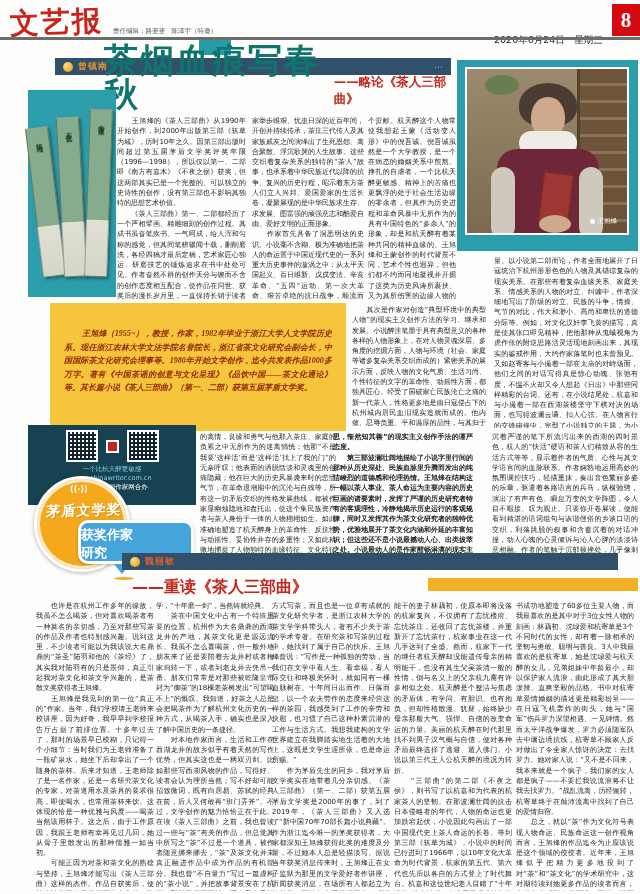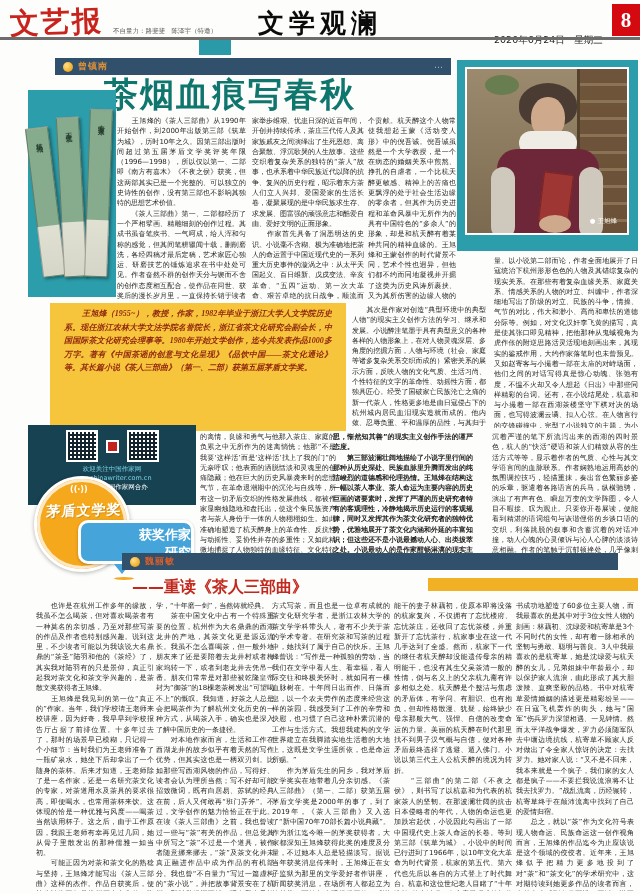--- a/index.html
+++ b/index.html
@@ -38,21 +38,21 @@
   .col { font-size:7px; line-height:10.3px; text-align:justify; color:#262626;
          overflow:hidden; white-space:pre-line; }
   
   .bookpanel { background:#2b9dab; display:flex; align-items:flex-end;
                justify-content:center; gap:3px; padding:14px 6px 20px 6px; }
   .spine { width:24px; border:1px solid rgba(0,0,0,.28);
            background:linear-gradient(180deg,#87ac8d 0%,#87ac8d 66%,#e0e1d3 66%,#d5d6c8 100%);
            display:flex; justify-content:center; box-shadow:2px 2px 3px rgba(0,0,0,.35); }
   .spine span { writing-mode:vertical-rl; font-family:"Liberation Serif",serif;
                 font-size:7px; color:#22382a; padding-top:9px; letter-spacing:1px; }
-  .biobox { background:#f6c53c; padding:4px 14px; }
+  .biobox { background:#f6c53c; padding:24px 14px; }
   .biobox p { font-family:"Liberation Serif",serif; font-style:italic; font-weight:bold;
               font-size:8px; line-height:13.5px; color:#93290f; text-align:justify;
               text-indent:18px; }
   .qrblock { background:#174252; padding:5px 8px 4px 8px; text-align:center; }
   .qrrow { display:flex; justify-content:center; align-items:center; gap:8px; }
   .qr { width:32px; height:32px; background:#fff; border:2px solid #fff; position:relative;
         background-image:repeating-linear-gradient(0deg,#13242c 0 2px,transparent 2px 4px),
                          repeating-linear-gradient(90deg,#13242c 0 2px,#fff 2px 4px); }
   .redchip { width:13px; height:13px; background:#c42320; border:2px solid #fff; }
   .qrblock .l1 { color:#79d2e3; font-size:6.5px; margin-top:3px; }
@@ -63,21 +63,21 @@
   .badge .circle { position:absolute; left:4px; top:0; width:96px; height:96px;
                    border-radius:50%; background:#f5a81c; border:3px solid #fff;
                    box-shadow:0 1px 4px rgba(0,0,0,.3), inset 0 0 0 3px rgba(255,255,255,.75); }
   .badge .wifi { position:absolute; left:40px; top:9px; color:#fff; font-size:8px;
                  font-weight:bold; }
   .badge .line1 { position:absolute; left:12px; top:26px; width:84px; text-align:center;
                   color:#fff; font-size:14px; font-weight:900; letter-spacing:1px;
                   transform:skewX(-6deg) rotate(-2deg); text-shadow:1px 1px 0 rgba(0,0,0,.15); }
   .badge .bubble { position:absolute; left:48px; top:44px; width:116px; height:44px;
                    background:#45a4da; border:3px solid #fff; border-radius:10px;
-                   color:#fff; font-weight:900; text-align:right; font-size:13px;
+                   color:#fff; font-weight:900; text-align:left; font-size:13px;
                    line-height:1.35; padding-top:3px;
                    box-shadow:0 1px 3px rgba(0,0,0,.25); }
   .badge .tail { position:absolute; left:84px; top:88px; width:0; height:0;
                  border-left:8px solid transparent; border-right:8px solid transparent;
                  border-top:10px solid #45a4da; }
   .badge .oval { position:absolute; left:82px; top:99px; width:24px; height:7px;
                  border-radius:50%; background:#f5a81c; border:2px solid #fff; }
   
   .photopanel { background:#2b9dab; }
   .photo { position:absolute; left:8px; top:7px; width:164px; height:168px;
@@ -106,35 +106,35 @@
            border-radius:50%; background:#cfa98c; }
   .photocap { position:absolute; right:10px; top:148px; color:#fff; font-size:6.5px; }
   .sep2 { background:#31506b; }
 </style>
 </head>
 <body>
 
 <div id="page">
 
   <div class="abs logo">文艺报</div>
-  <div class="abs editors">不自量力：路斐斐　陈泽宇（特邀）</div>
-  <div class="abs masthead">文学观澜</div>
+  <div class="abs editors">责任编辑：路斐斐　陈泽宇（特邀）</div>
   <div class="abs date">2020年6月24日　星期三</div>
   <div class="abs pagebox">8</div>
   <div class="abs rule"></div>
   <div class="abs tealtab"></div>
 
   <div class="abs artbar" style="left:55px; top:58px; width:396px; height:17px;">
     <span class="dot"></span>
     <span class="who" style="color:#db8f3a;">曾镇南</span>
     <span class="more">⋯</span>
   </div>
 
   <div class="abs titlerow" style="left:104px; top:73px; width:352px; height:38px;">
     <span class="bigtitle" style="font-size:34px;">茶烟血痕写春秋</span>
+    <span class="subtitle" style="font-size:12.5px;">——略论《茶人三部曲》</span>
   </div>
 
   <div class="abs bookpanel" style="left:28px; top:90px; width:88px; height:207px;">
     <div class="spine" style="height:150px; transform:rotate(-7deg);">
       <span>筑草为城</span>
       </div>
     <div class="spine" style="height:160px; transform:rotate(-3deg);">
       <span>不夜之侯</span>
       </div>
     <div class="spine" style="height:168px; transform:rotate(2deg);">
@@ -174,21 +174,21 @@
   <div class="abs biobox" style="left:50px; top:303px; width:296px; height:128px;">
     <p>王旭烽（1955~），教授，作家，1982年毕业于浙江大学人文学院历史系。现任浙江农林大学文法学院名誉院长，浙江省茶文化研究会副会长，中国国际茶文化研究会理事等。1980年开始文学创作，迄今共发表作品1000多万字。著有《中国茶谣的创意与文化呈现》《品饮中国——茶文化通论》等。其长篇小说《茶人三部曲》（第一、二部）获第五届茅盾文学奖。</p>
   </div>
 
   <div class="abs qrblock" style="left:28px; top:425px; width:168px; height:80px;">
     <div class="qrrow">
       <div class="qr"></div>
       <div class="redchip"></div>
       <div class="qr"></div>
     </div>
-    <div class="l1">欢迎关注中国作家网</div>
+    <div class="l1">一个比杭天醉更敏感</div>
     <div class="l2">www.chinawriter.com.cn</div>
     <div class="l3">本专刊与中国作家网合办</div>
   </div>
 
   <div class="abs badge" style="left:30px; top:476px; width:170px; height:110px;">
     <div class="circle"></div>
     <div class="wifi">((·))</div>
     <div class="line1">茅盾文学奖</div>
     <div class="bubble">
       <div>获奖作家</div>

